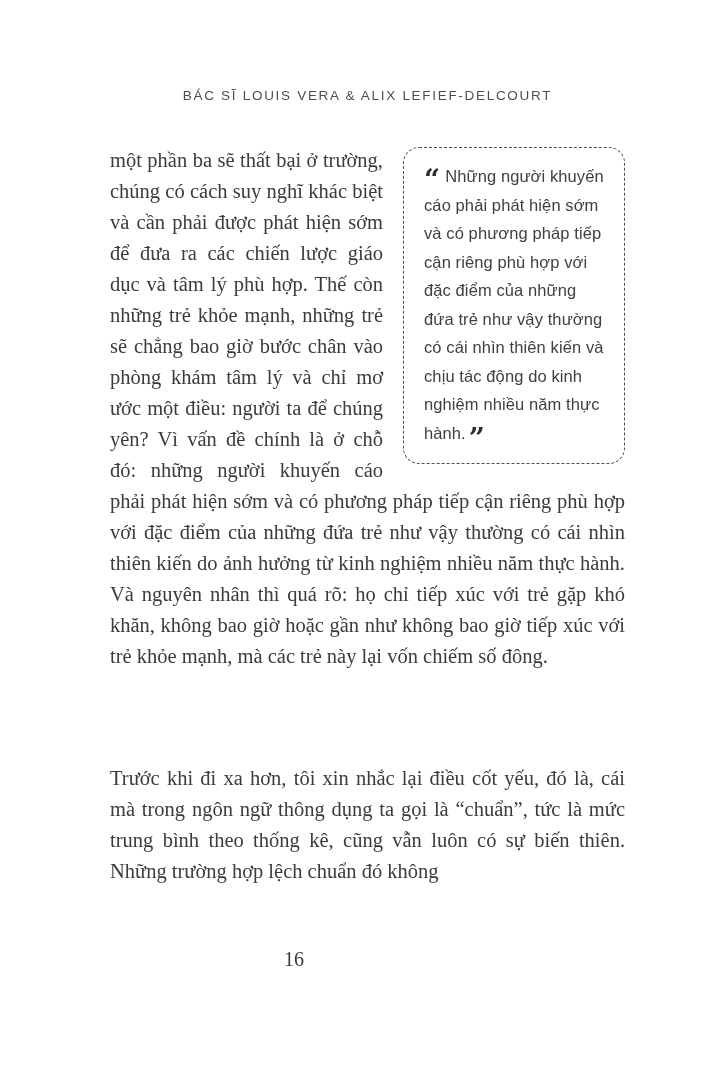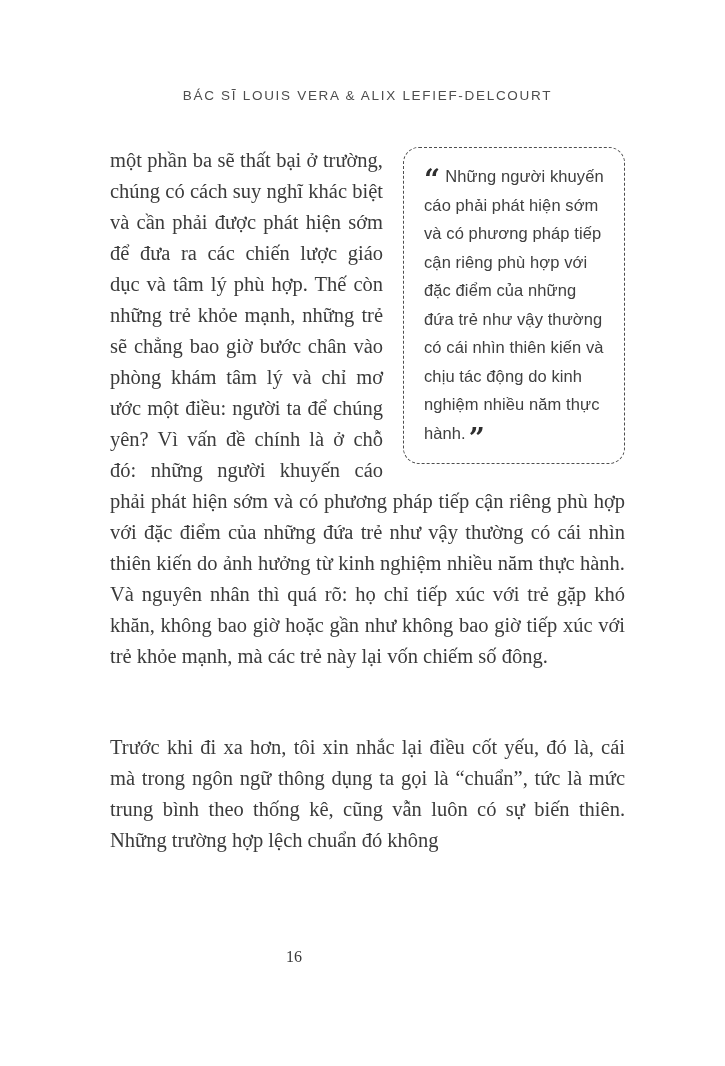--- a/index.html
+++ b/index.html
@@ -51,29 +51,29 @@
   }
   .qmark {
     font-family: "DejaVu Serif", serif;
     font-weight: bold;
     font-size: 28px;
     line-height: 0;
     color: #2f2f2f;
   }
   .qmark.open { vertical-align: -7px; margin-right: 5px; }
   .qmark.close { vertical-align: -9px; margin-left: 3px; }
-  .para-2 { margin-top: 60px; }
+  .para-2 { margin-top: 91px; }
   .page-number {
     position: absolute;
     top: 948px;
     left: 0;
     width: 588px;
     text-align: center;
     font-family: "Liberation Serif", serif;
-    font-size: 16px;
+    font-size: 20px;
     color: #3a3a3a;
   }
   .clearfix::after { content: ""; display: table; clear: both; }
 </style>
 </head>
 <body>
 
 <div class="page">
 
   <div class="running-header">BÁC SĨ LOUIS VERA &amp; ALIX LEFIEF-DELCOURT</div>

